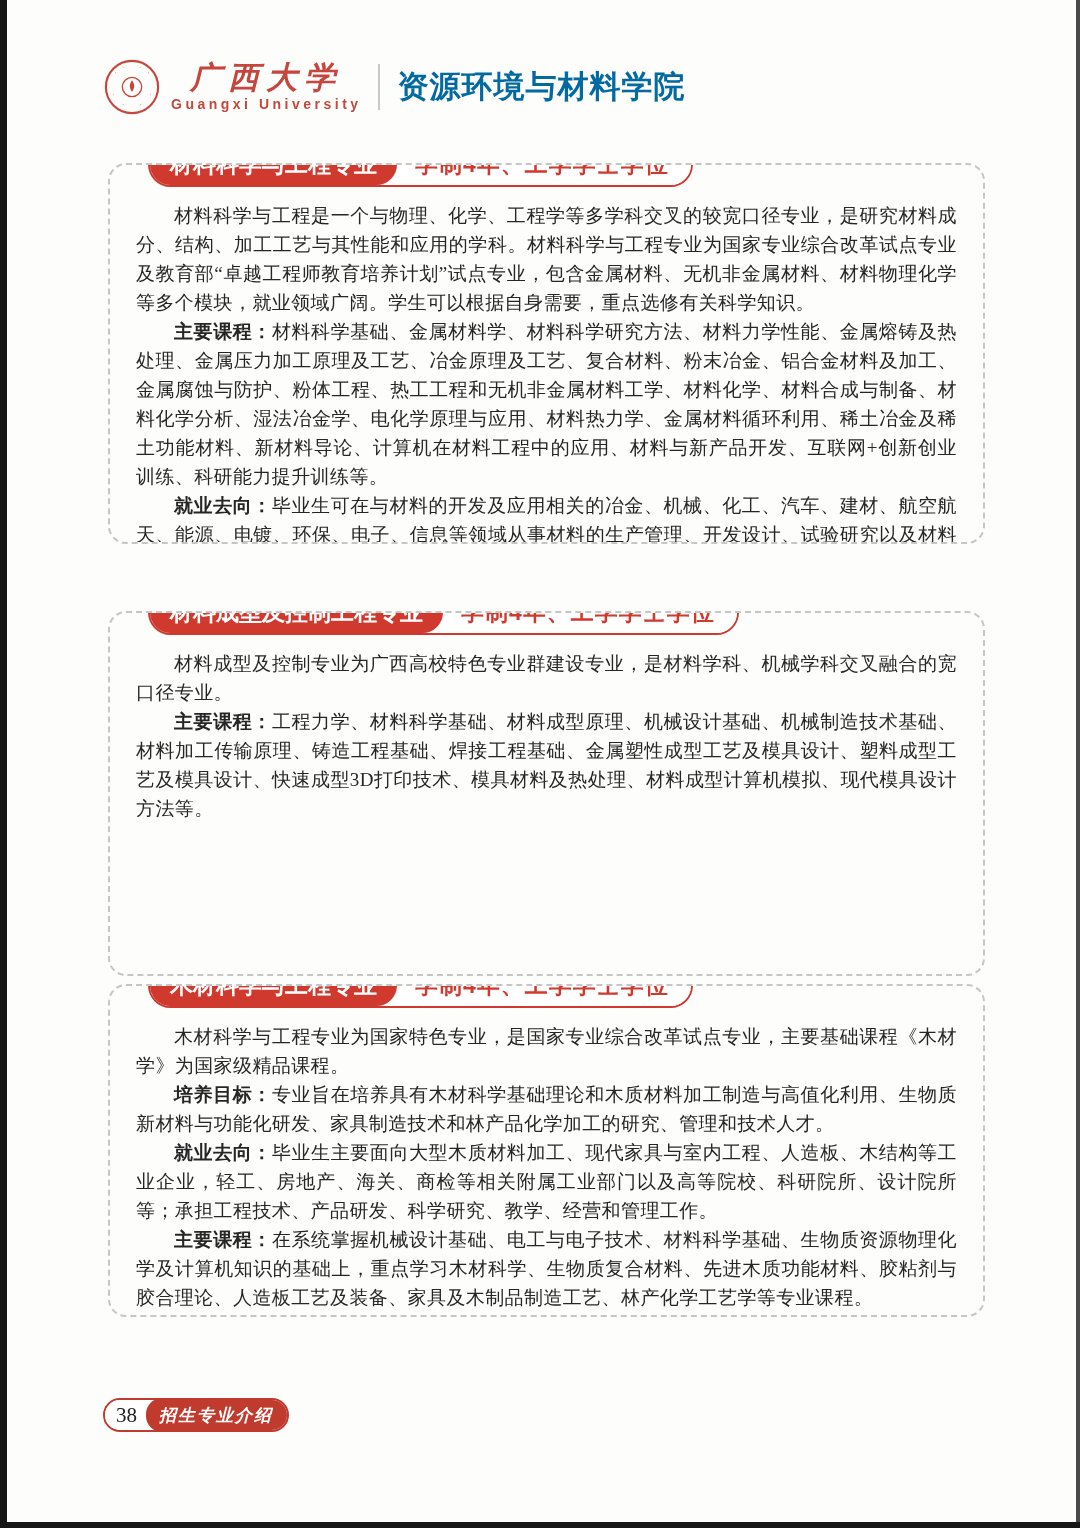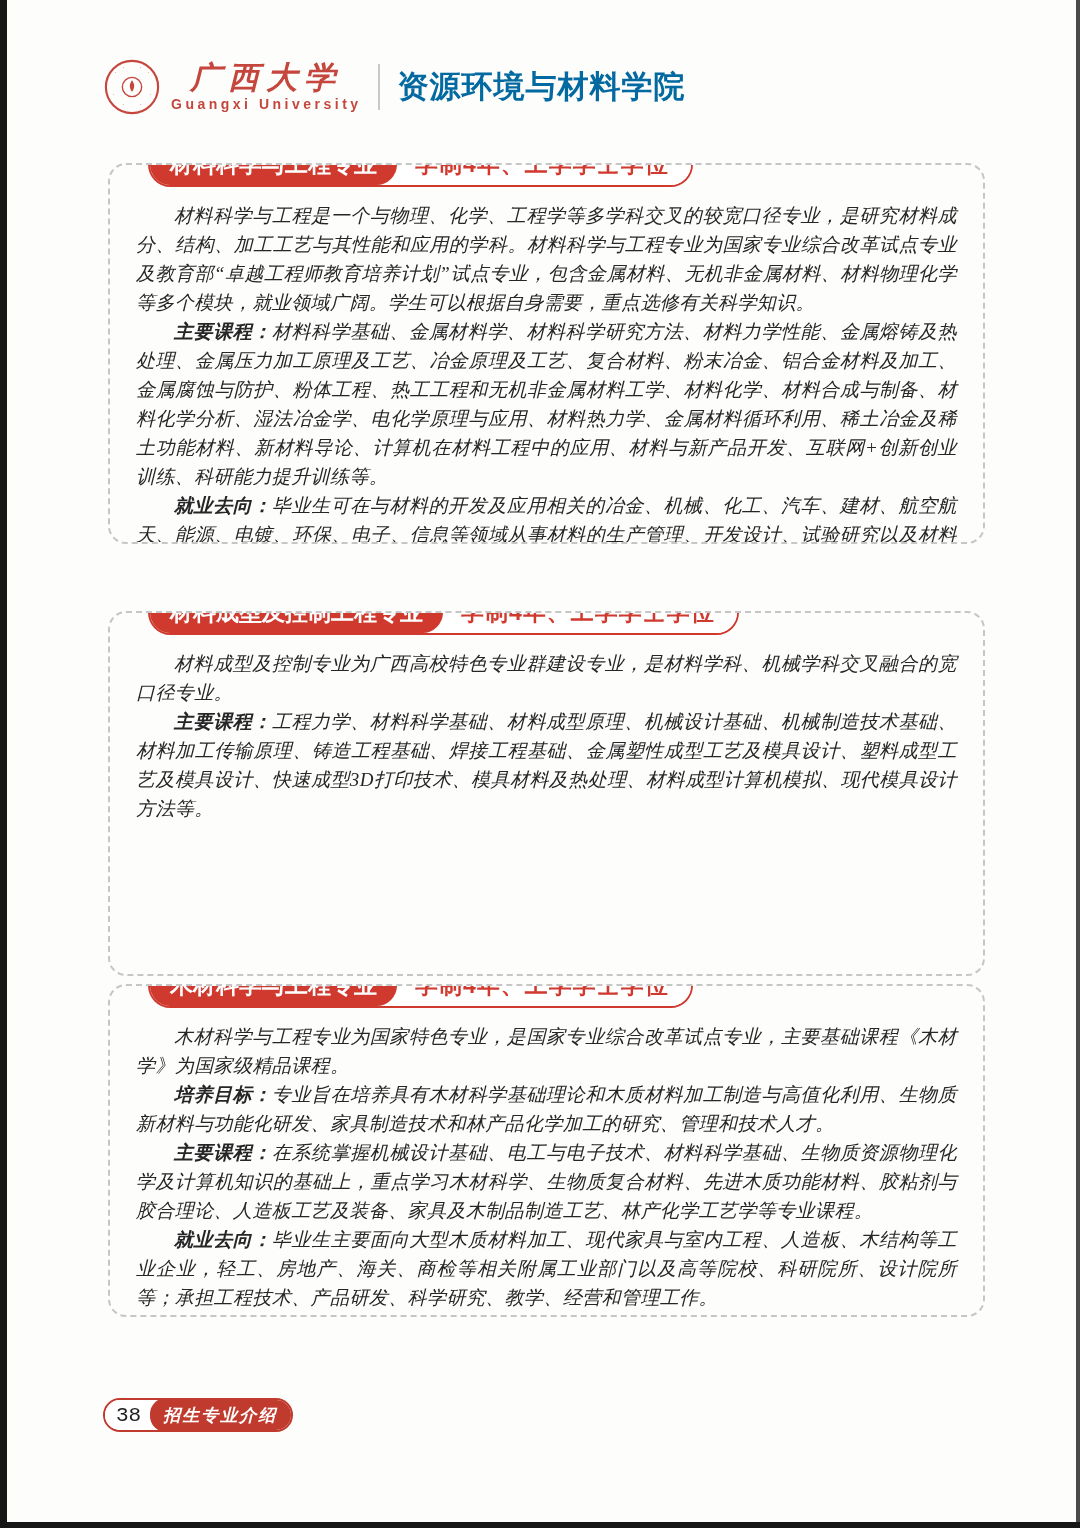--- a/index.html
+++ b/index.html
@@ -70,34 +70,34 @@
     display:flex;align-items:center;
     padding:0 22px 0 18px;letter-spacing:1px;
   }
 
   .section-body{margin-top:12px;}
   .section-body p{
     margin:0;
     text-indent:2em;
     text-align:justify;
     font-size:19px;line-height:29px;
-    color:#262626;letter-spacing:0.4px;font-style:italic;
+    color:#262626;letter-spacing:0.4px;
   }
   .section-body p b{font-weight:bold;}
 
   
   .footer{
     position:absolute;left:103px;top:1398px;
     display:inline-flex;align-items:stretch;
     height:34px;border:2px solid #c03a2e;border-radius:18px;
     overflow:hidden;box-sizing:border-box;background:#fff;
   }
   .footer-page{
     display:flex;align-items:center;padding:0 9px 0 11px;
-    font-family:Liberation Mono, monospace;
+    font-family:Liberation Serif, serif;
     font-size:21px;color:#222;background:#fff;
   }
   .footer-label{
     display:flex;align-items:center;padding:0 16px 0 13px;
     background:#c03a2e;color:#fff;
     border-radius:16px 16px 16px 16px;margin:-2px -2px -2px 0;
     font-family:"Liberation Serif","DejaVu Serif",serif;
     font-style:italic;font-weight:bold;font-size:17px;letter-spacing:2px;
     white-space:nowrap;
   }
@@ -159,22 +159,22 @@
   </div>
 
   <div class="section-box box-3">
     <div class="badge">
       <span class="badge-title">木材科学与工程专业</span>
       <span class="badge-degree">学制4年、工学学士学位</span>
     </div>
     <div class="section-body">
       <p><b></b><span>木材科学与工程专业为国家特色专业，是国家专业综合改革试点专业，主要基础课程《木材学》为国家级精品课程。</span></p>
       <p><b>培养目标：</b><span>专业旨在培养具有木材科学基础理论和木质材料加工制造与高值化利用、生物质新材料与功能化研发、家具制造技术和林产品化学加工的研究、管理和技术人才。</span></p>
+      <p><b>就业去向：</b><span>毕业生主要面向大型木质材料加工、现代家具与室内工程、人造板、木结构等工业企业，轻工、房地产、海关、商检等相关附属工业部门以及高等院校、科研院所、设计院所等；承担工程技术、产品研发、科学研究、教学、经营和管理工作。</span></p>
       <p><b>主要课程：</b><span>在系统掌握机械设计基础、电工与电子技术、材料科学基础、生物质资源物理化学及计算机知识的基础上，重点学习木材科学、生物质复合材料、先进木质功能材料、胶粘剂与胶合理论、人造板工艺及装备、家具及木制品制造工艺、林产化学工艺学等专业课程。</span></p>
-      <p><b>就业去向：</b><span>毕业生主要面向大型木质材料加工、现代家具与室内工程、人造板、木结构等工业企业，轻工、房地产、海关、商检等相关附属工业部门以及高等院校、科研院所、设计院所等；承担工程技术、产品研发、科学研究、教学、经营和管理工作。</span></p>
     </div>
   </div>
 
   <div class="footer">
     <span class="footer-page">38</span>
     <span class="footer-label">招生专业介绍</span>
   </div>
 </div>
 
 </body></html>

